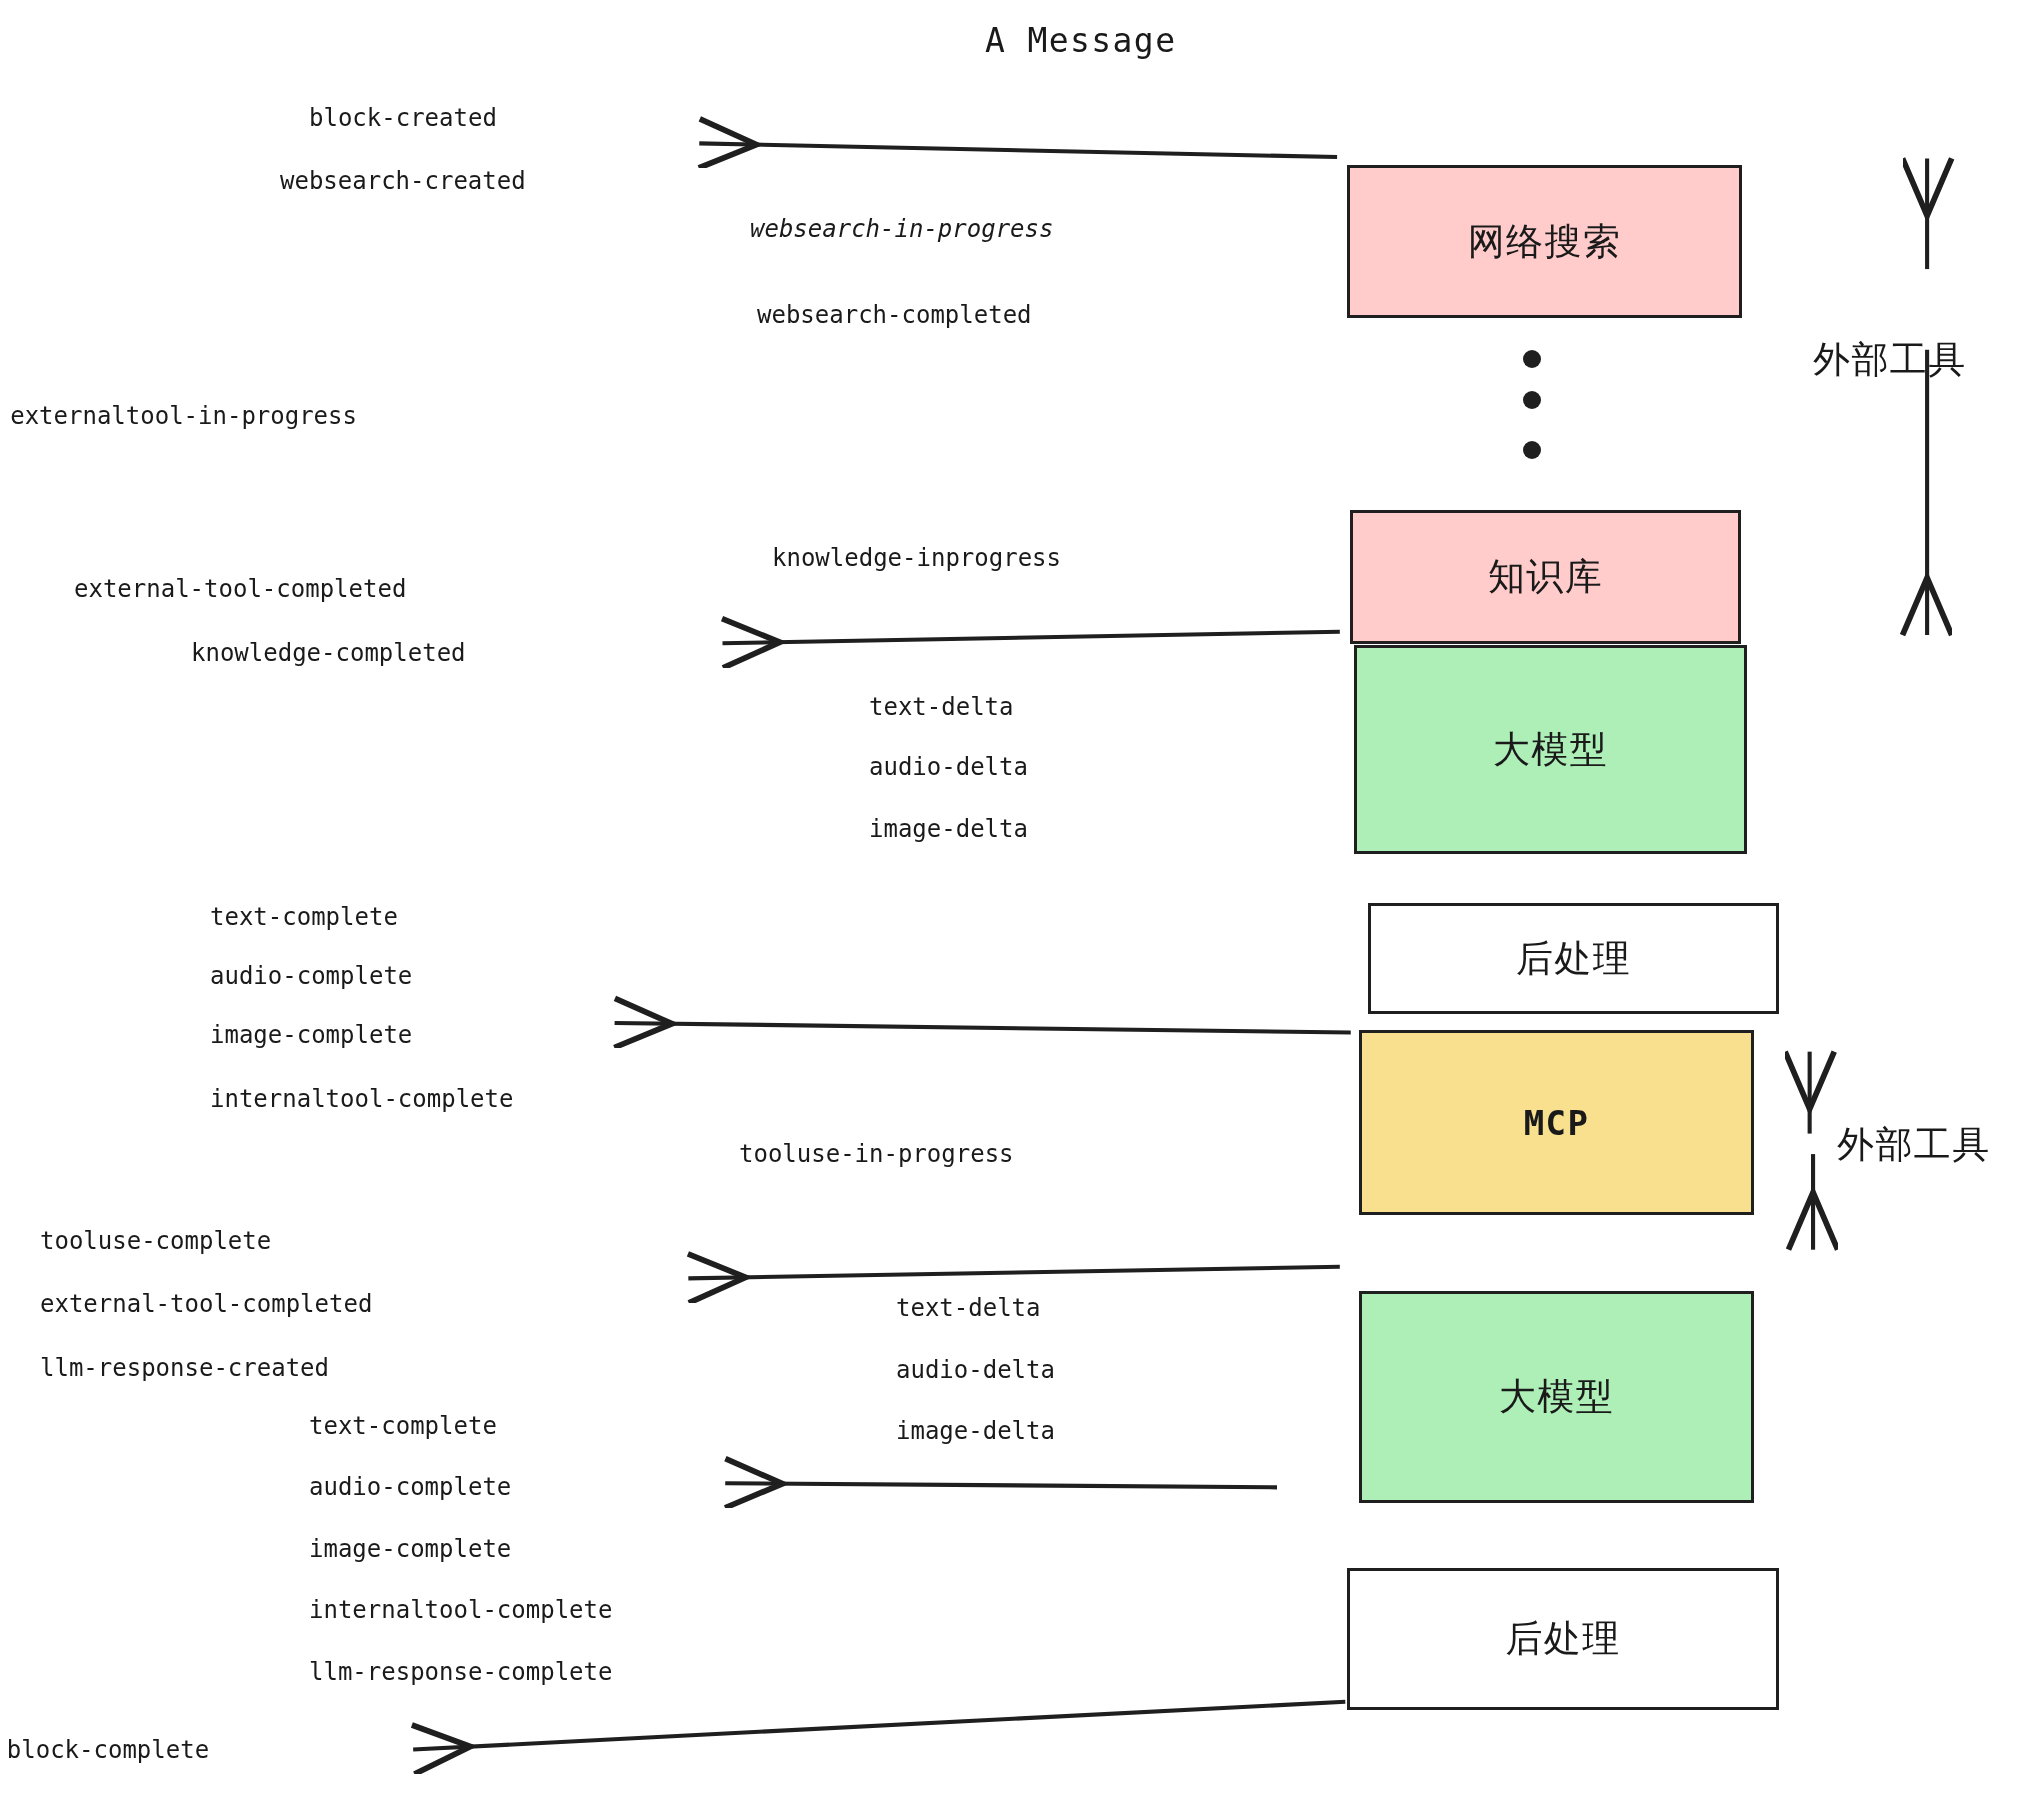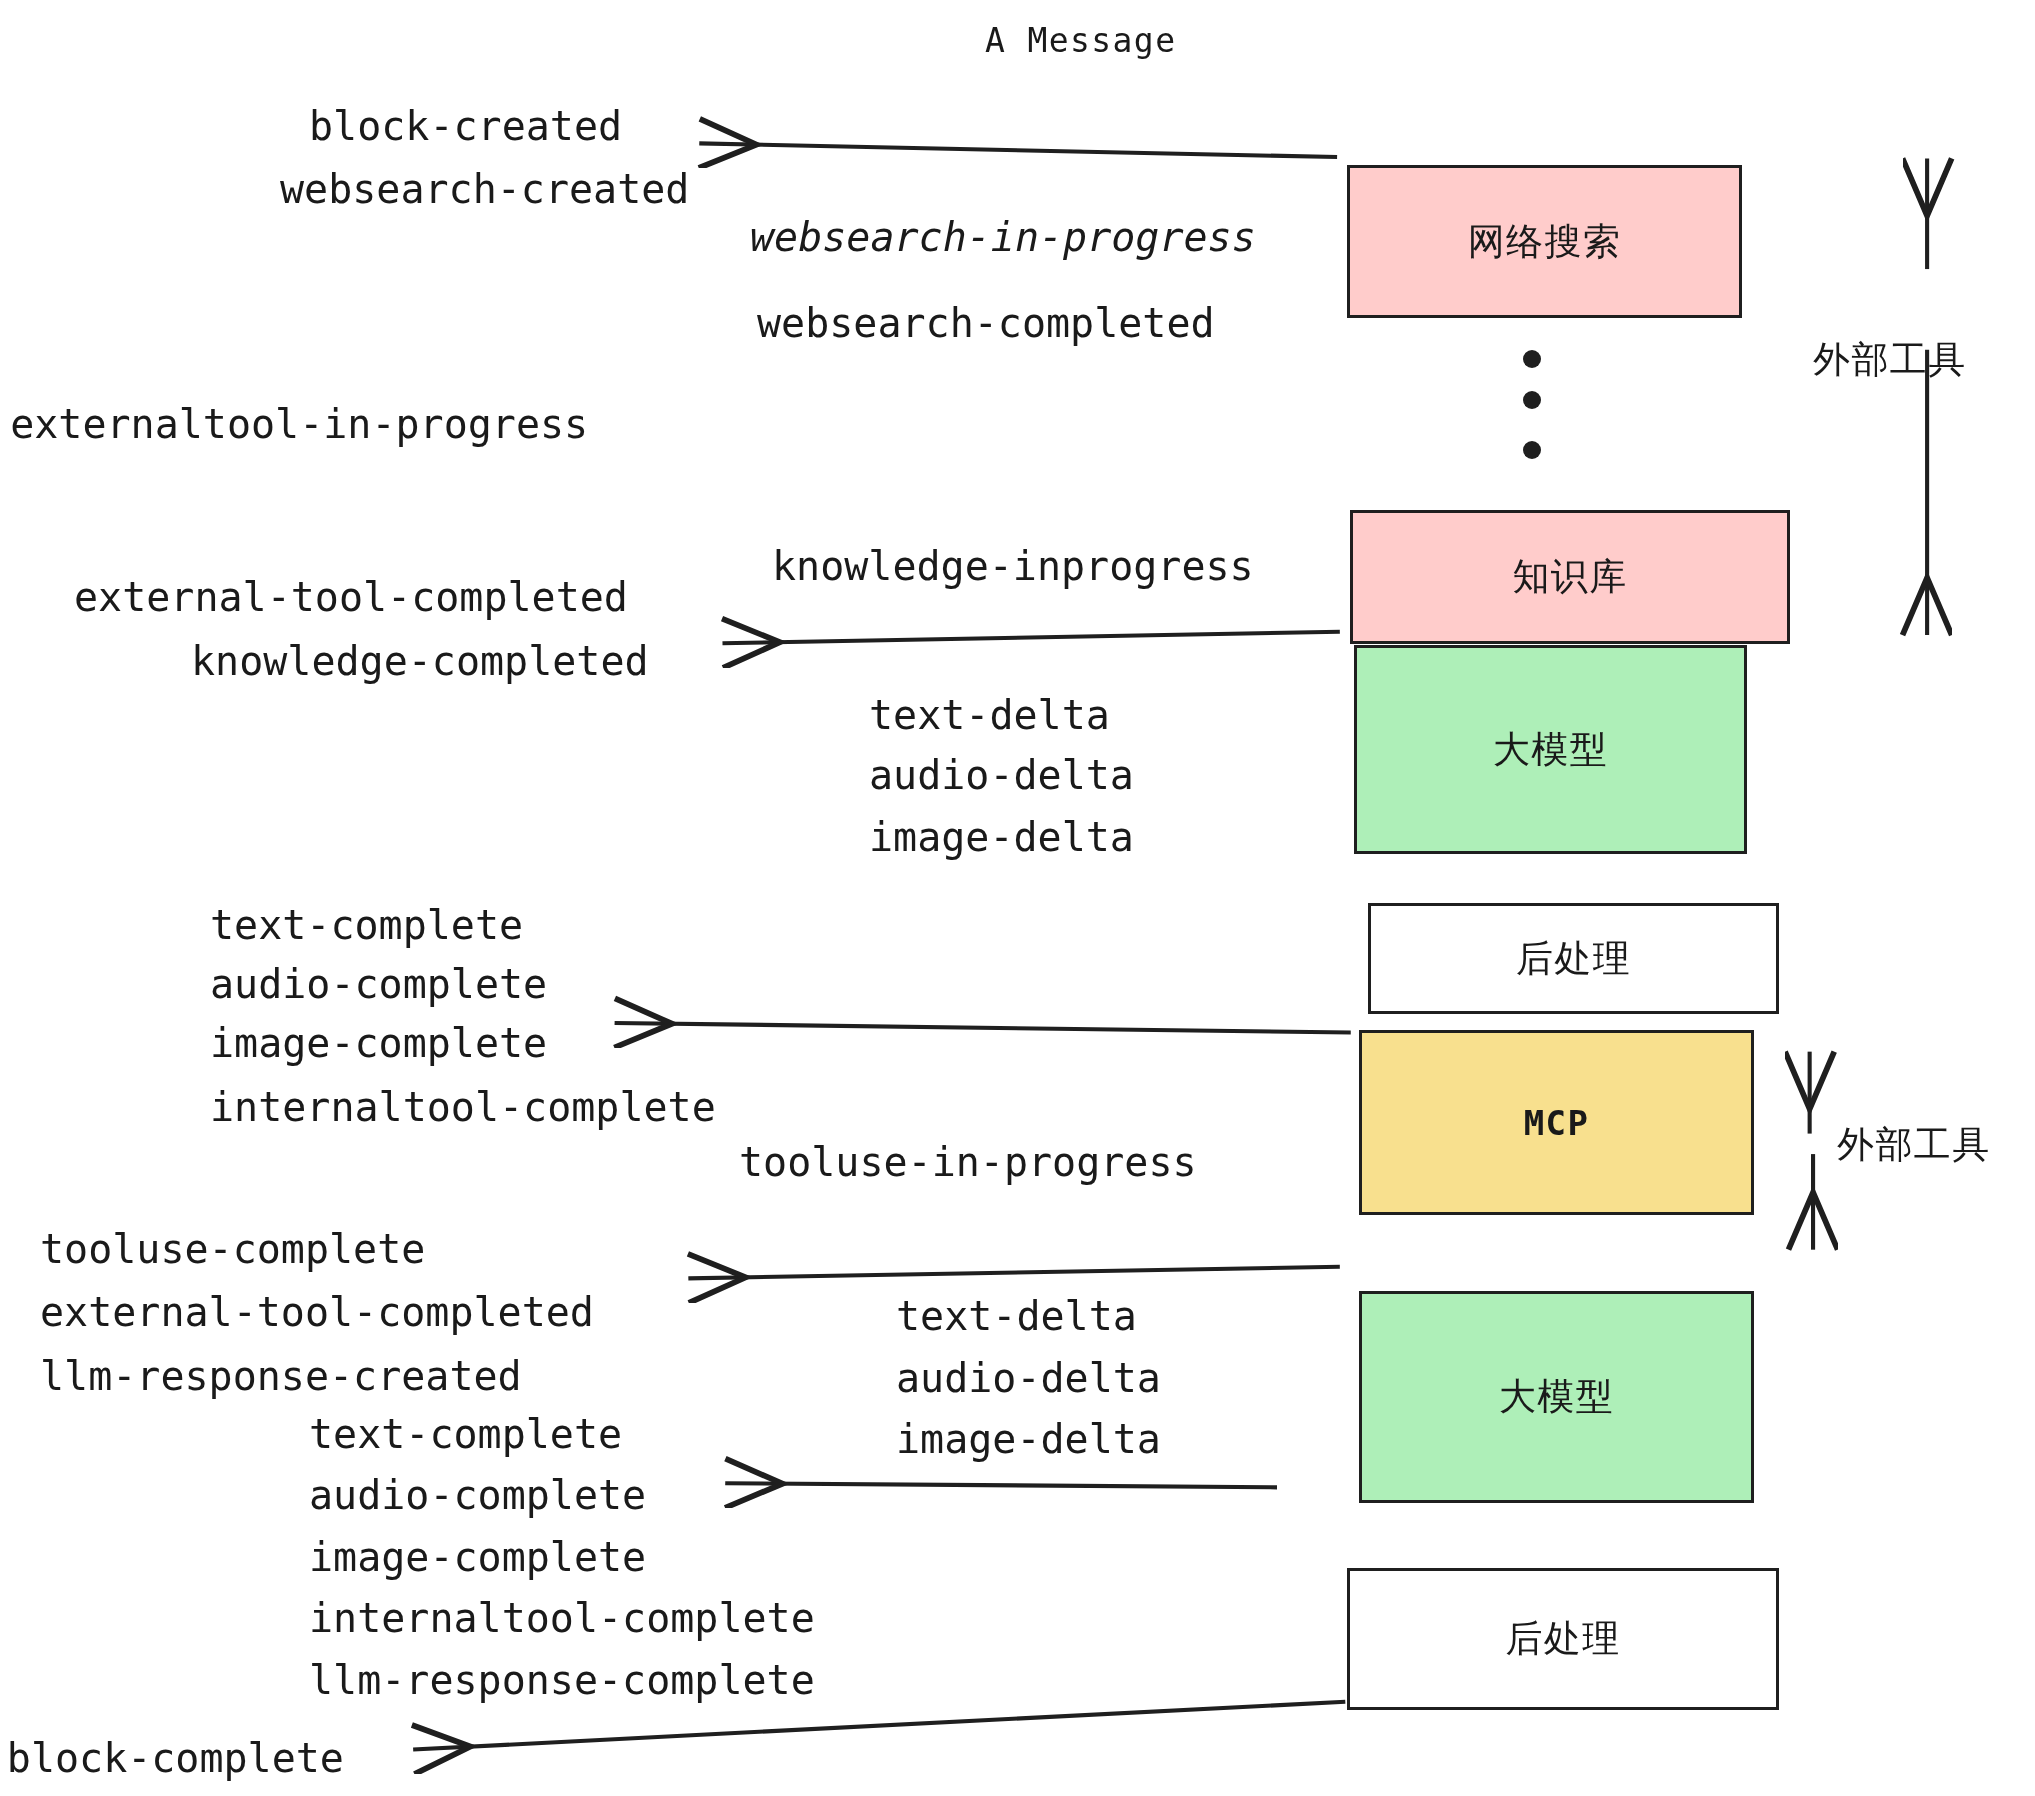--- a/index.html
+++ b/index.html
@@ -7,21 +7,21 @@
     position:relative;
     width:2035px;height:1796px;
     background:#ffffff;
     overflow:hidden;
     font-family:"DejaVu Sans Mono", monospace;
     border-radius:30px;
   }
   .evt{
     position:absolute;
     font-family:"DejaVu Sans Mono","Liberation Mono",monospace;
-    font-size:40px;
+    font-size:24px;
     line-height:1;
     color:#1a1a1a;
     white-space:pre;
     letter-spacing:0px;
   }
   .title{
     position:absolute;
     font-family:"DejaVu Sans Mono","Liberation Mono",monospace;
     font-size:33px;
     color:#1a1a1a;
@@ -85,21 +85,21 @@
     <g id="varrow-group" stroke="#1f1f1f" stroke-width="6" fill="none">
         <line x1="2822" y1="394" x2="2822" y2="232" marker-end="url(#ah)"></line>
         <line x1="2822" y1="512" x2="2822" y2="930" marker-end="url(#ah)"></line>
         <line x1="2650" y1="1660" x2="2650" y2="1540" marker-end="url(#ah)"></line>
         <line x1="2655" y1="1690" x2="2655" y2="1830" marker-end="url(#ah)"></line>
       </g>
   </svg>
 
   <div id="box-layer">
       <div class="box" style="left: 1347px; top: 165px; width: 395px; height: 153px; background: rgb(255, 204, 203);">网络搜索</div>
-      <div class="box" style="left: 1350px; top: 510px; width: 440px; height: 134px; background: rgb(255, 204, 203);">知识库</div>
+      <div class="box" style="left: 1350px; top: 510px; width: 391px; height: 134px; background: rgb(255, 204, 203);">知识库</div>
       <div class="box" style="left: 1354px; top: 645px; width: 393px; height: 209px; background: rgb(174, 239, 184);">大模型</div>
       <div class="box" style="left: 1368px; top: 903px; width: 411px; height: 111px; background: rgb(255, 255, 255);">后处理</div>
       <div class="box mono" style="left: 1359px; top: 1030px; width: 395px; height: 185px; background: rgb(248, 224, 142);">MCP</div>
       <div class="box" style="left: 1359px; top: 1291px; width: 395px; height: 212px; background: rgb(174, 239, 184);">大模型</div>
       <div class="box" style="left: 1347px; top: 1568px; width: 432px; height: 142px; background: rgb(255, 255, 255);">后处理</div>
     </div>
   <div id="event-layer">
       <div class="evt" style="left: 309px; top: 106px;">block-created</div>
       <div class="evt" style="left: 280px; top: 169px;">websearch-created</div>
       <div class="evt" style="left: 750px; top: 217px; font-style: italic;">websearch-in-progress</div>

